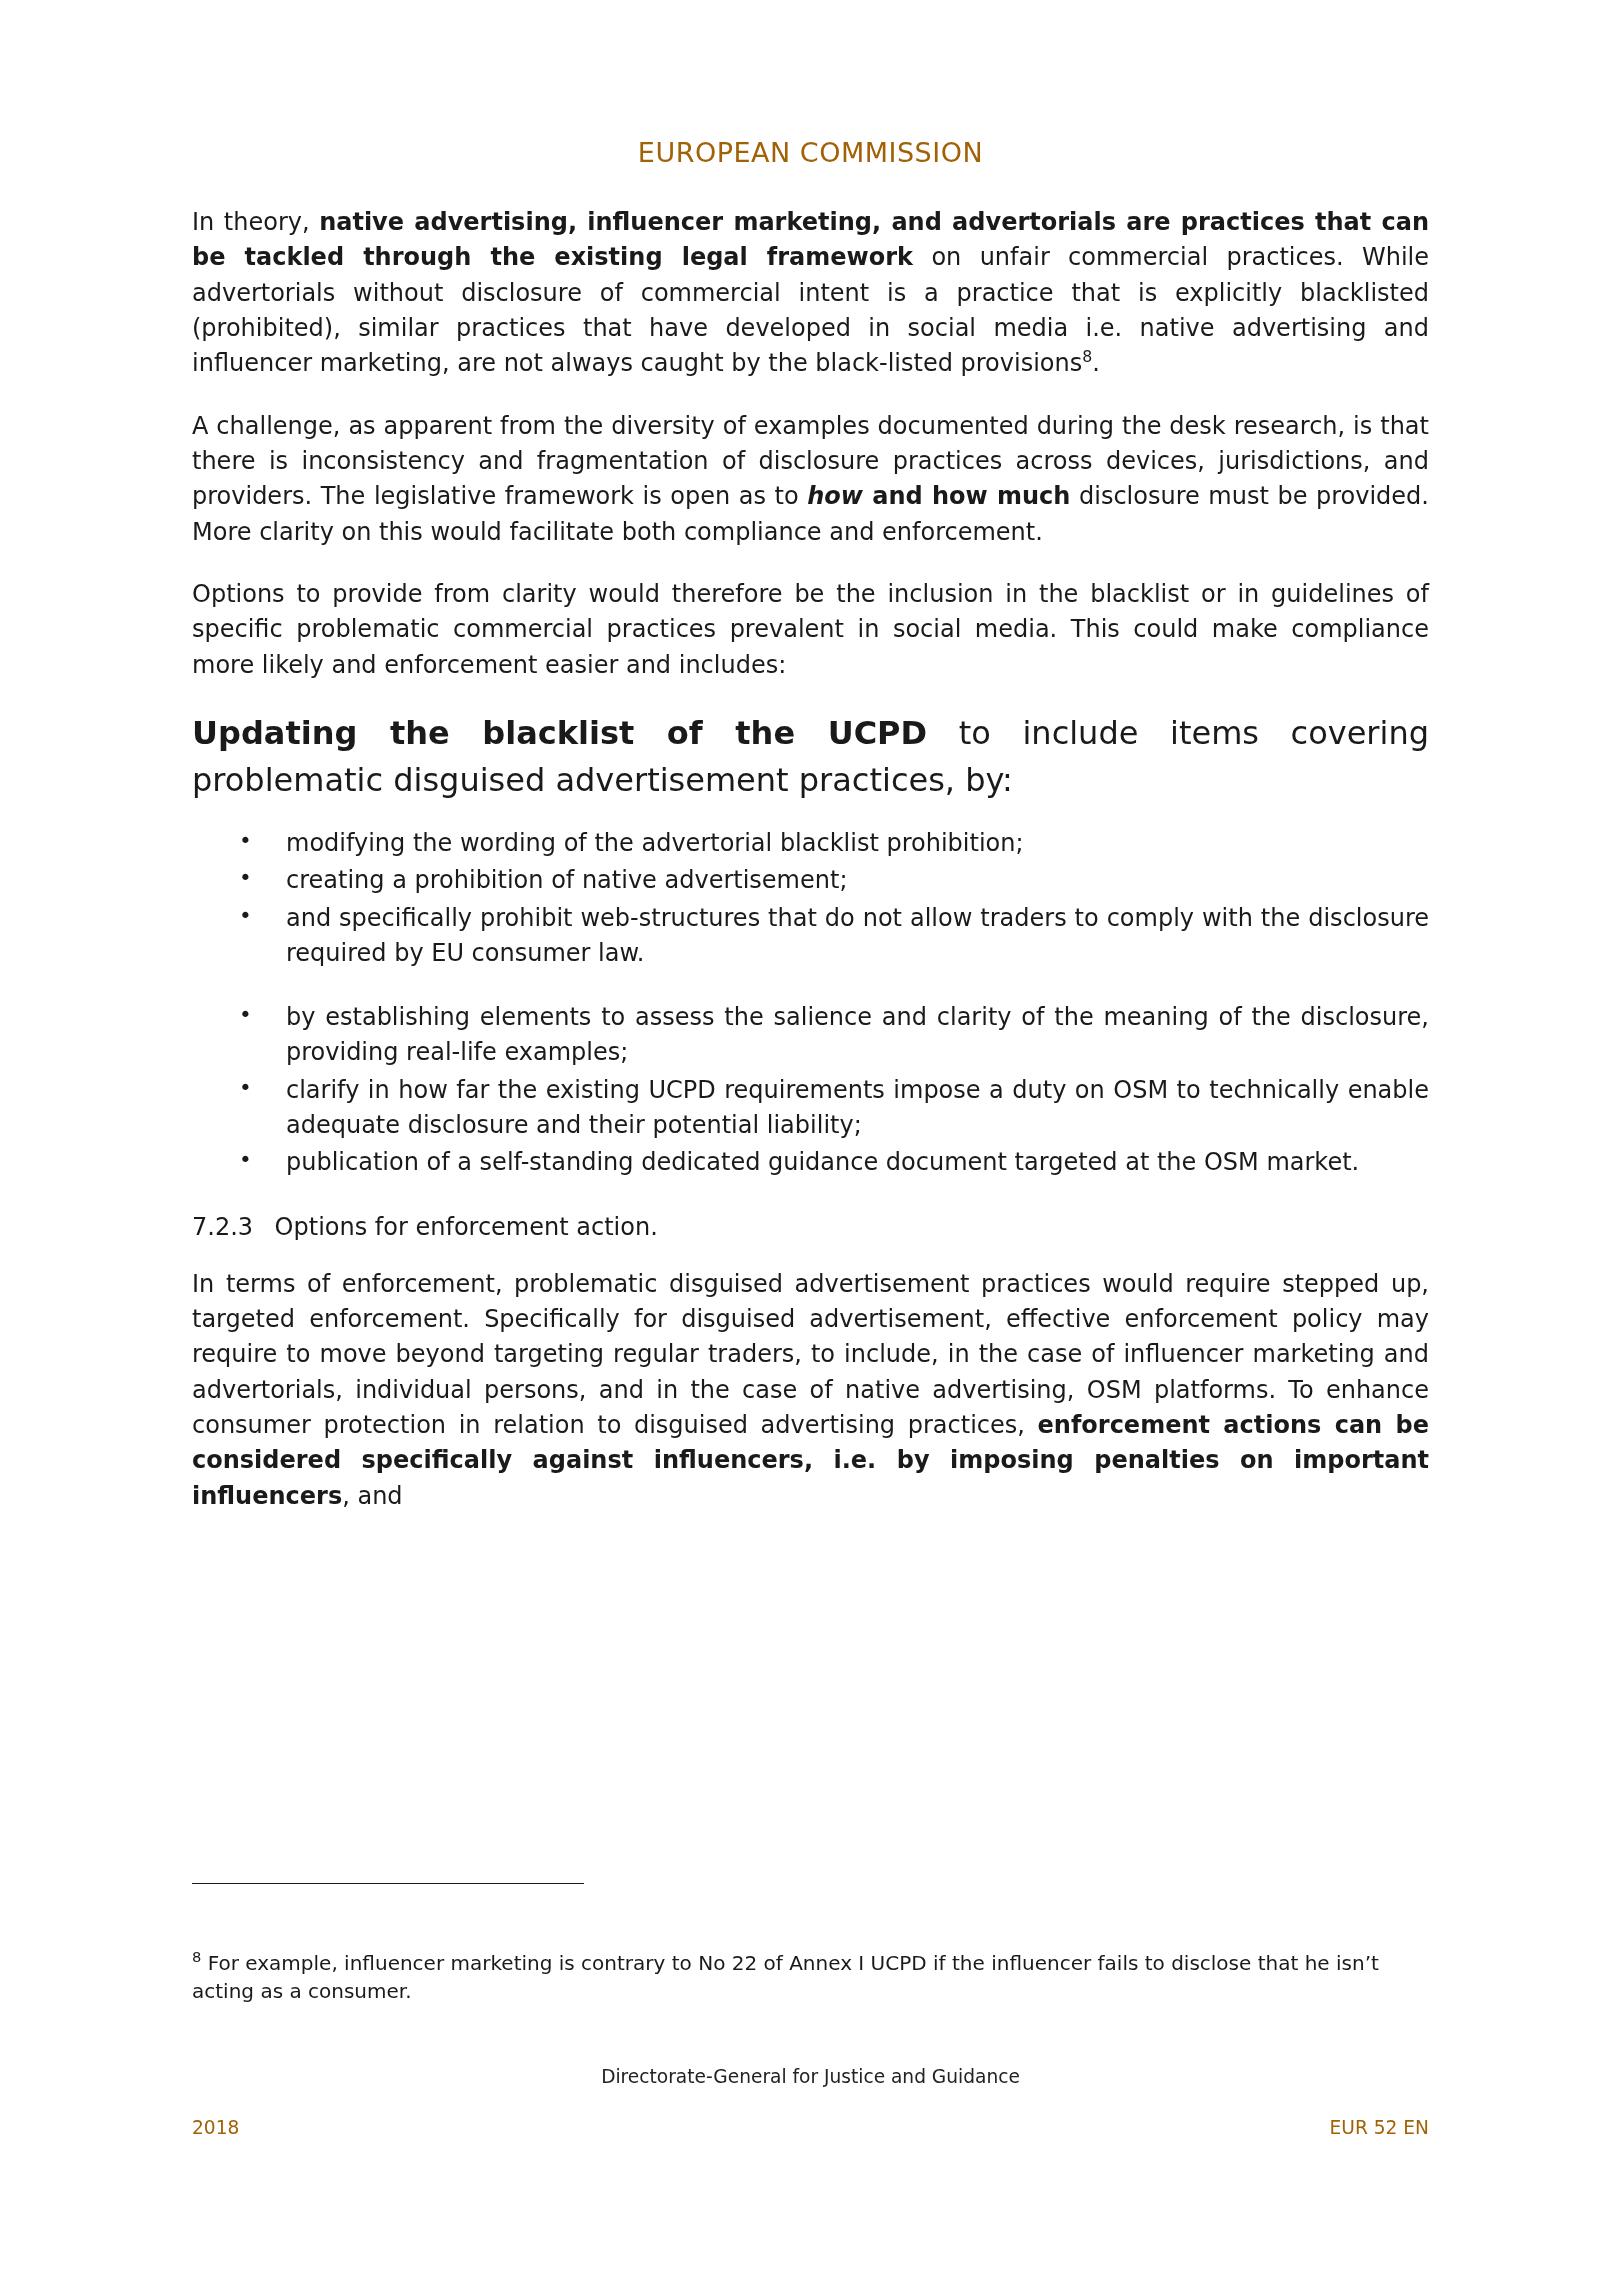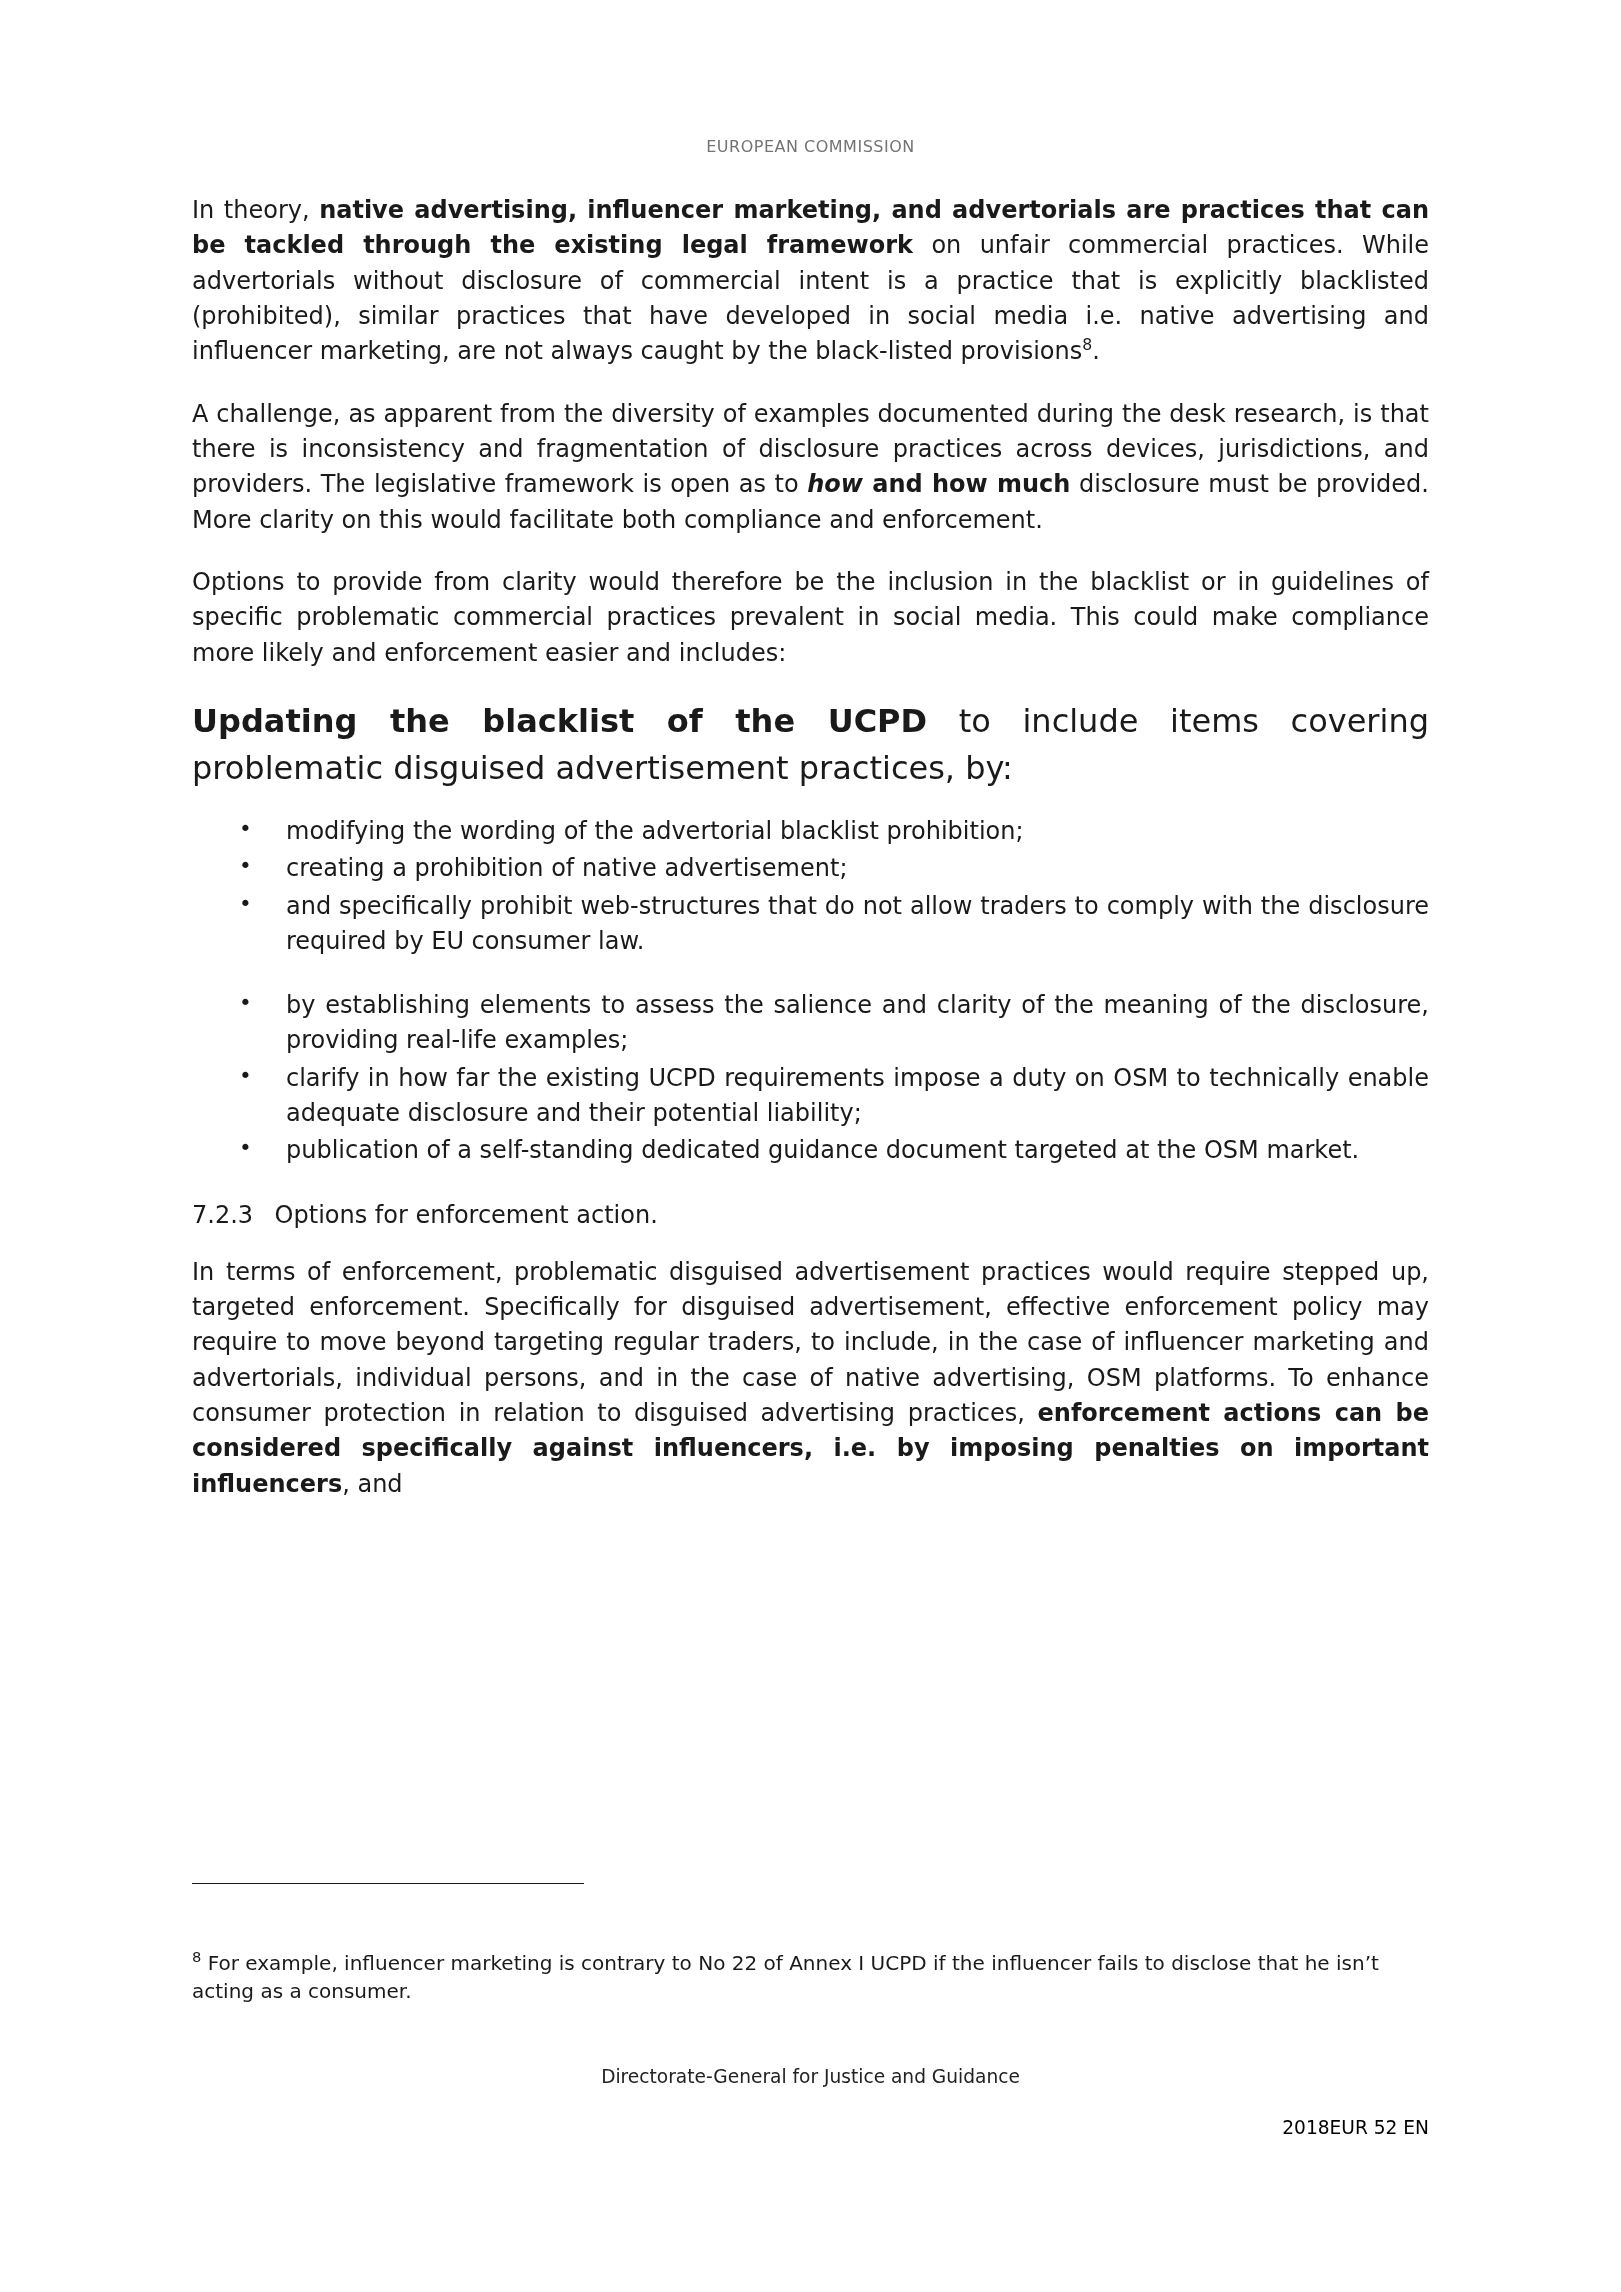--- a/index.html
+++ b/index.html
@@ -22,23 +22,23 @@
     overflow: hidden;
   }
   .content {
     position: absolute;
     left: 192px;
     top: 137px;
     width: 1237px;
   }
   .header-title {
     text-align: center;
-    font-size: 16px;
+    font-size: 27px;
     letter-spacing: 0.5px;
-    color: #737373;
+    color: #a16207;
     margin-bottom: 37px;
     font-family: "DejaVu Sans", sans-serif;
   }
   p.body-para {
     font-size: 24px;
     line-height: 1.47;
     text-align: justify;
     margin: 0 0 27.4px 0;
     hyphens: none;
   }
@@ -113,23 +113,23 @@
     text-align: center;
     font-size: 18.6px;
     color: #222;
   }
   .page-footer {
     position: absolute;
     left: 192px;
     top: 2117px;
     width: 1237px;
     display: flex;
-    justify-content: flex-end;
+    justify-content: space-between;
     font-size: 18.6px;
-    color: #000000;
+    color: #a16207;
   }
 </style>
 </head>
 <body>
 
 <div class="page">
 
   <div class="content">
 
     <div class="header-title">EUROPEAN COMMISSION</div>

